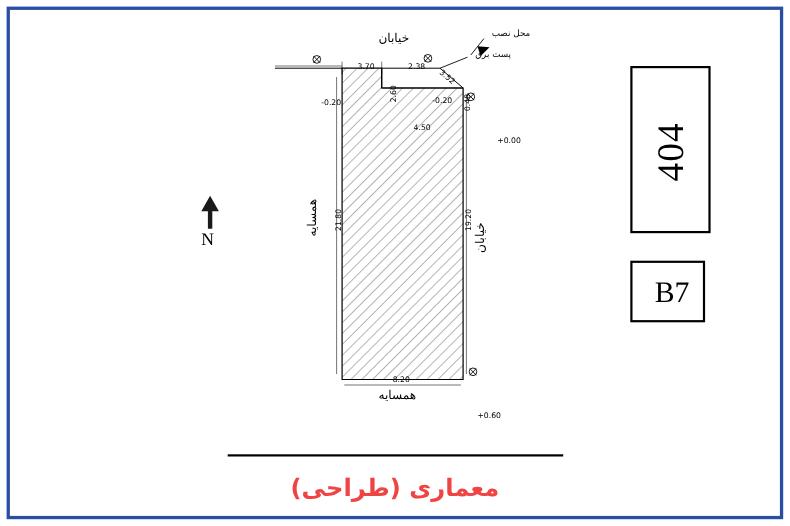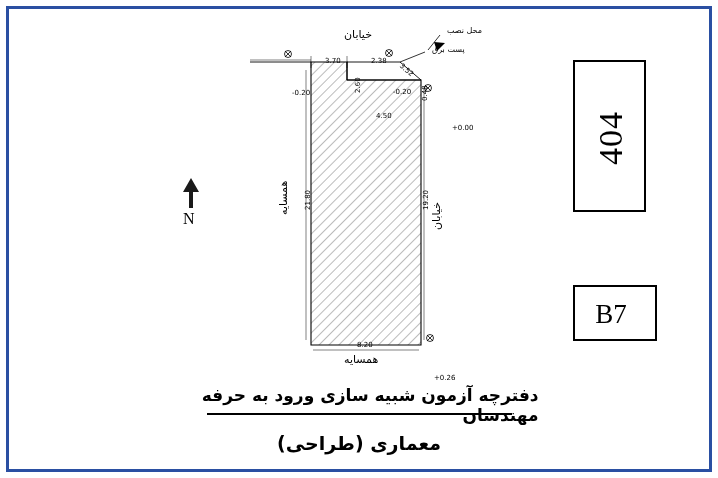--- a/index.html
+++ b/index.html
@@ -72,25 +72,24 @@
     top: 76px;
     font-size: 34px;
     font-family: "Liberation Serif", serif;
     transform: translate(-50%, -50%) rotate(-90deg);
     letter-spacing: 1px;
   }
   .boxb7 {
     position: absolute;
     left: 573px;
     top: 237px;
-    width: 84px;
+    width: 68px;
     height: 56px;
     border: 2px solid #000;
     box-sizing: border-box;
-    margin-top: 48px;
   }
   .boxb7 span {
     position: absolute;
     left: 36px;
     top: 27px;
     font-size: 27px;
     font-family: "Liberation Serif", serif;
     transform: translate(-50%, -50%);
   }
   .north-label {
@@ -116,24 +115,24 @@
     top: 413px;
     width: 305px;
     height: 2px;
     background: #000;
   }
   .title2 {
     position: absolute;
     left: 50%;
     top: 432px;
     transform: translateX(-50%);
-    font-size: 19px;
+    font-size: 22px;
     font-weight: bold;
     direction: rtl;
-    color: #000000;
+    color: #ef4444;
   }
 </style>
 </head>
 <body>
 
 <div id="page">
 
   <div class="frame"></div>
 
   <svg class="plot-svg" viewBox="0 0 718 478">
@@ -201,36 +200,35 @@
   <span class="txt dim" style="left:403px; top:62px; transform:rotate(40deg); transform-origin:left top;">3.52</span>
   <span class="txt dim" style="left:376px; top:73px;margin-top:39px;">4.50</span>
   <span class="txt dim rot90" style="left:421px; top:101px;">0.48</span>
   <span class="txt dim rot90" style="left:304px; top:210px;">21.80</span>
   <span class="txt dim rot90" style="left:422px; top:210px;">19.20</span>
   <span class="txt dim" style="left:357px; top:341px;text-align:center;">8.20</span>
 
   <span class="txt lvl" style="left:292px; top:45px;">-0.20</span>
   <span class="txt lvl" style="left:393px; top:44px;">-0.20</span>
   <span class="txt lvl" style="left:452px; top:80px;">+0.00</span>
-  <span class="txt lvl" style="left:434px; top:330px;">+0.26</span>
+  <span class="txt lvl" style="left:434px; top:330px;">+0.60</span>
 
   <span class="txt fa" style="left:344px; top:28px; font-size:11px;">خیابان</span>
   <span class="txt fa rot90" style="left:430px; top:230px; font-size:11px;">خیابان</span>
   <span class="txt fa rot90" style="left:277px; top:215px; font-size:11px;">همسایه</span>
   <span class="txt fa" style="left:344px; top:353px; font-size:11px;">همسایه</span>
 
   <span class="txt fa fa-small" style="left:447px; top:26px;">محل نصب</span>
   <span class="txt fa fa-small" style="left:432px; top:45px;">پست برق</span>
 
   <div class="north-label">N</div>
 
   <div class="box404">
     <span>404</span>
   </div>
   <div class="boxb7">
     <span>B7</span>
   </div>
 
-  <div class="title1">دفترچه آزمون شبیه سازی ورود به حرفه مهندسان</div>
   <div class="title-rule"></div>
   <div class="title2">معماری (طراحی)</div>
 
 </div>
 
 </body></html>

